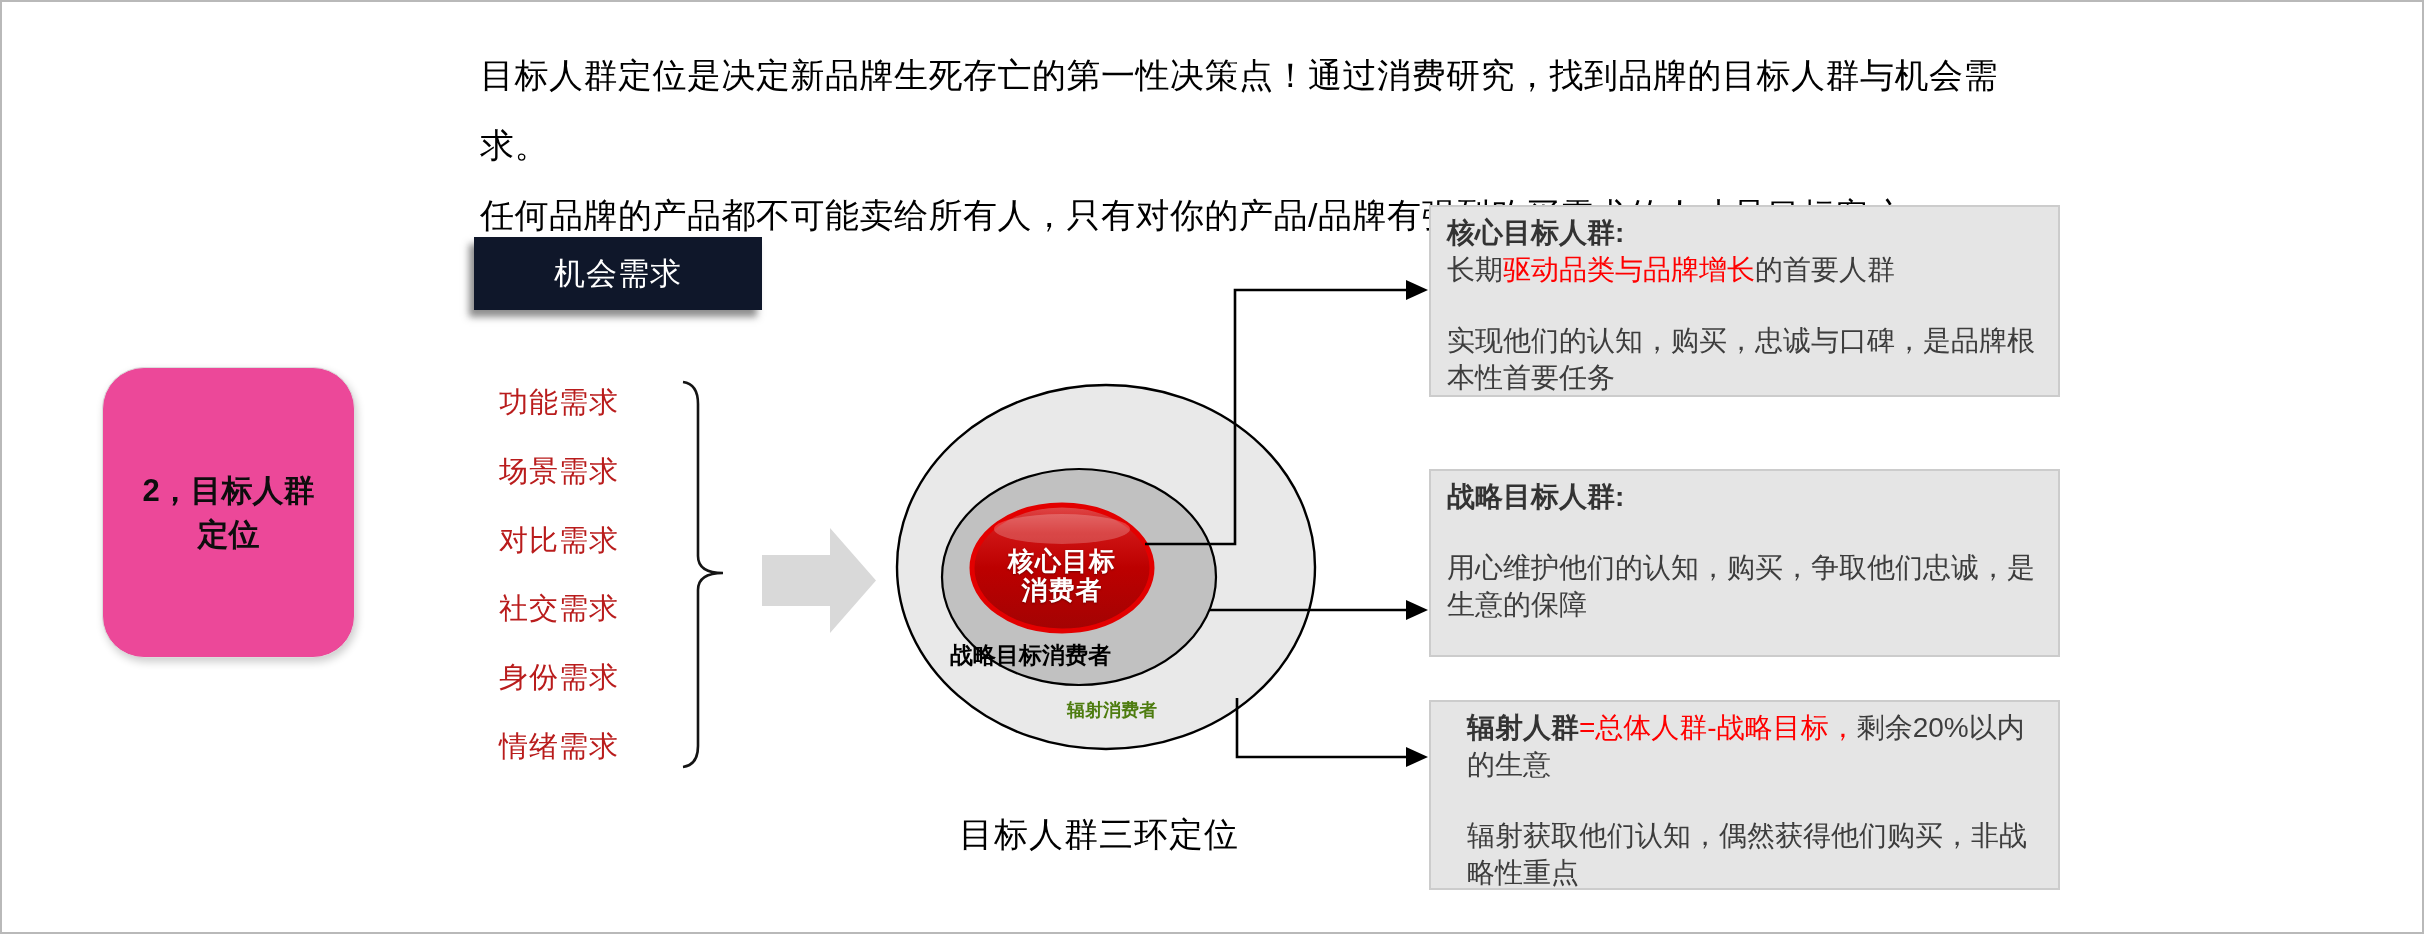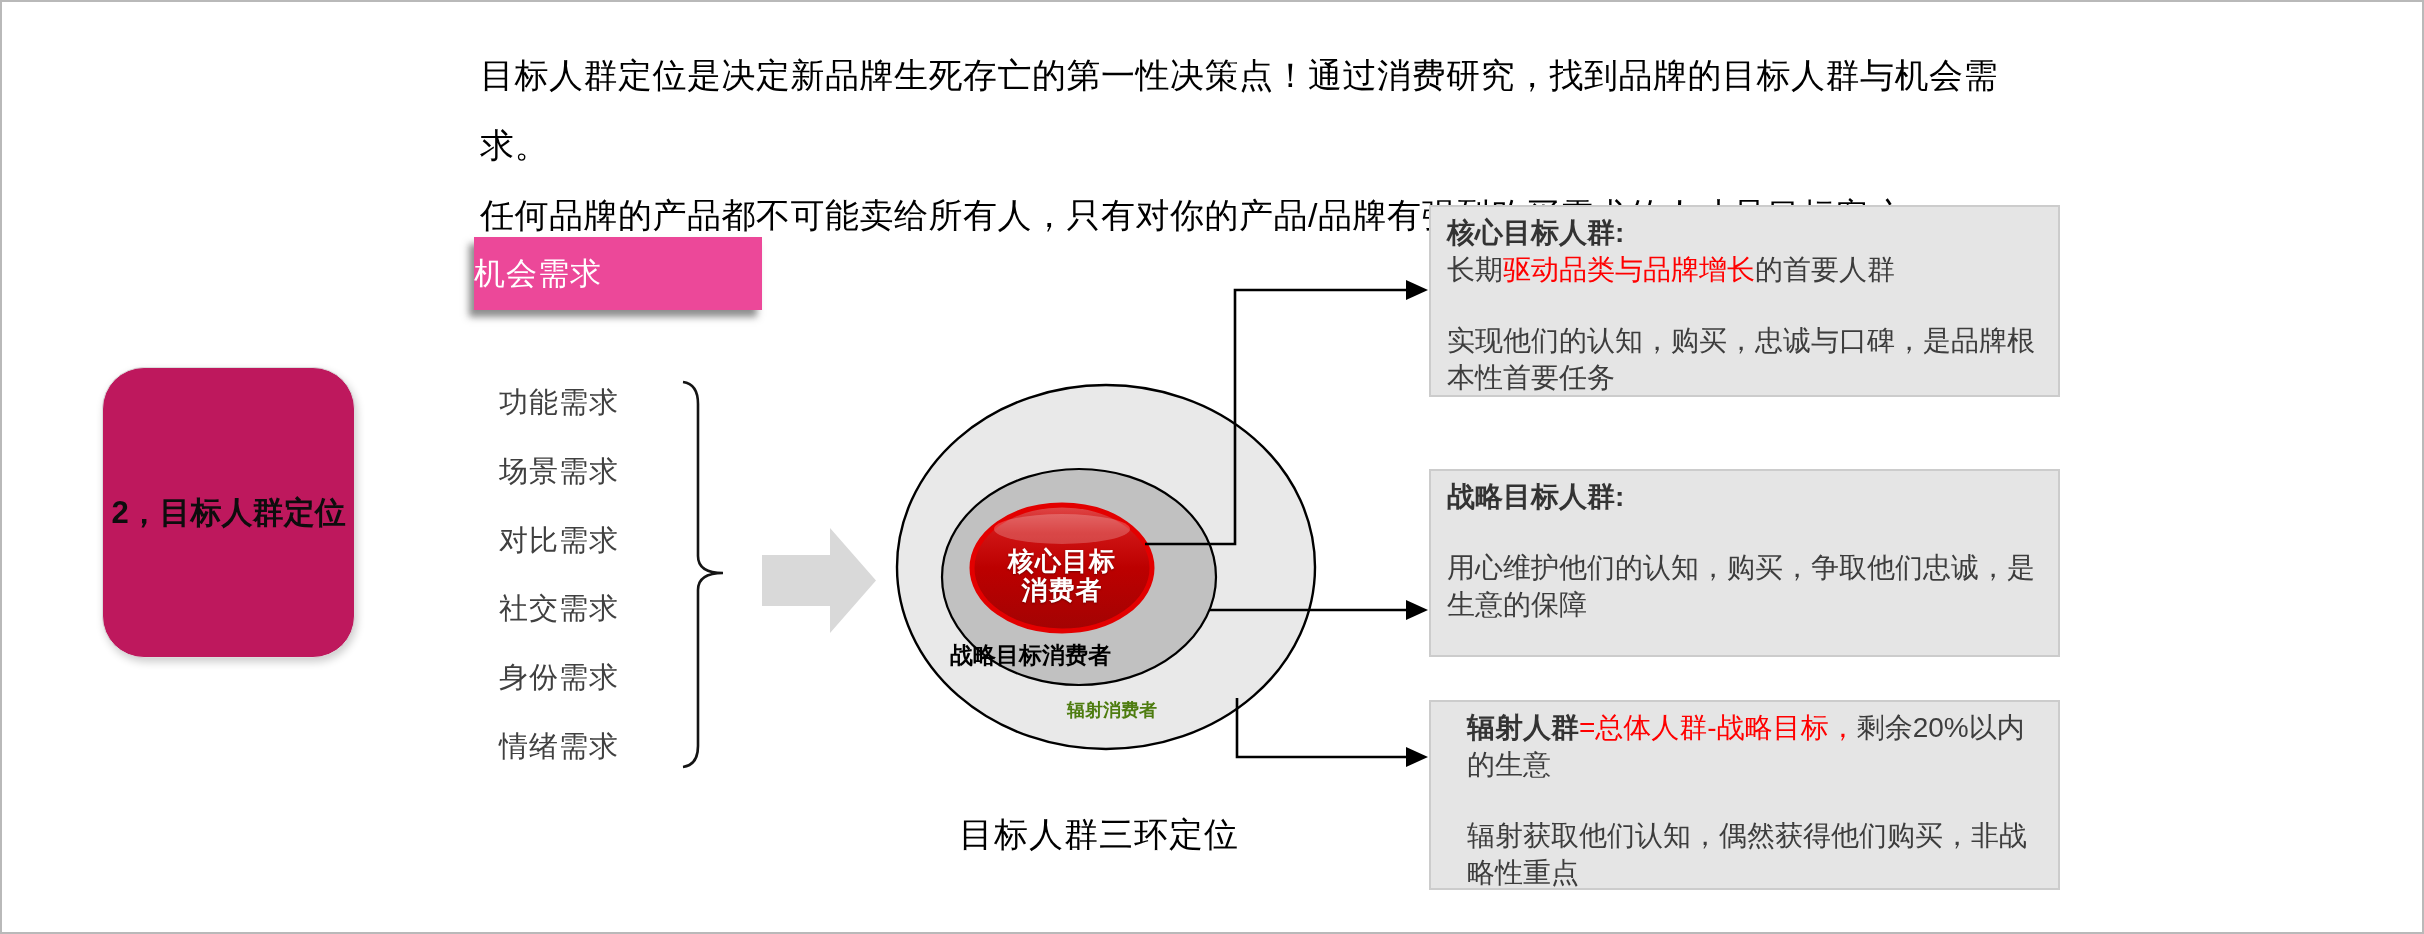--- a/index.html
+++ b/index.html
@@ -15,37 +15,37 @@
   
   .header{
     position:absolute;left:478px;top:38px;width:1560px;
     font-size:34px;line-height:70px;color:#000000;
     font-weight:400;letter-spacing:0.5px;
   }
   
   .left-card{
     position:absolute;left:100px;top:365px;width:253px;height:291px;
     box-sizing:border-box;
-    background:#be185d;border:1px solid #dcdcdc;border-radius:42px;
+    background:#ec4899;border:1px solid #dcdcdc;border-radius:42px;
     box-shadow:2px 4px 9px rgba(0,0,0,0.20);
-    display:flex;flex-direction:row;justify-content:center;align-items:center;
+    display:flex;flex-direction:column;justify-content:center;align-items:center;
     font-size:31px;font-weight:bold;color:#0d0d0d;line-height:44px;text-align:center;
   }
   
   .chip{
     position:absolute;left:472px;top:235px;width:288px;height:73px;
-    background:#ec4899;
+    background:#0f172a;
     box-shadow:-5px 7px 7px rgba(50,50,50,0.55);
-    display:flex;align-items:center;
+    display:flex;align-items:center;justify-content:center;
     color:#ffffff;font-size:31px;font-weight:400;letter-spacing:1px;
   }
   
   .needs{
     position:absolute;left:497px;top:366px;
-    font-size:29px;color:#404040;line-height:68.8px;
+    font-size:29px;color:#b91c1c;line-height:68.8px;
     letter-spacing:1px;
   }
   
   svg.overlay{position:absolute;left:0;top:0;pointer-events:none;}
   
   .core-label{
     position:absolute;left:960px;top:545px;width:200px;
     text-align:center;color:#ffffff;font-weight:bold;
     font-size:26px;line-height:29px;letter-spacing:1px;
     text-shadow:0 1px 2px rgba(0,0,0,0.35);

